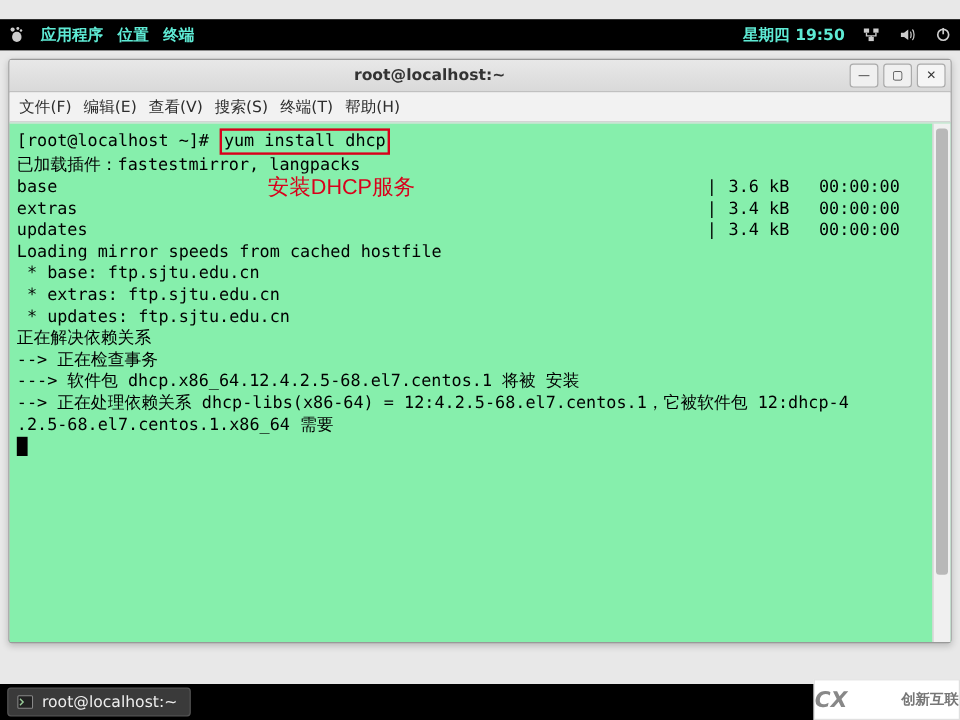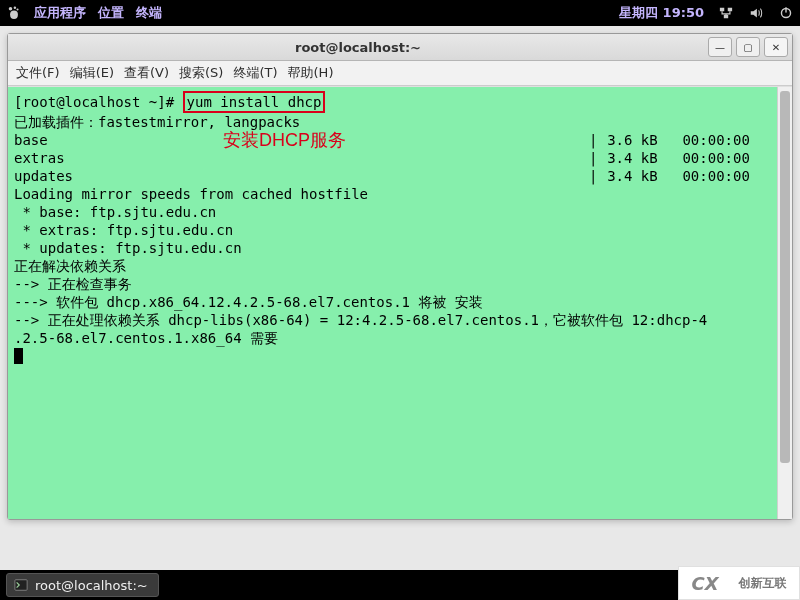--- a/index.html
+++ b/index.html
@@ -8,26 +8,27 @@
     font-family: "DejaVu Sans", "WenQuanYi Micro Hei", sans-serif;
     font-size: 12px;
     background: #e8e8e8;
     overflow: hidden;
     position: relative;
   }
   
   .top-panel {
     height: 26px;
     background: #000;
-    color: #c4b5fd;
+    color: #5eead4;
     display: flex;
     align-items: center;
     padding: 0 6px;
     font-size: 13px;
     font-weight: bold;
+    margin-top: 16px;
   }
   .top-panel .left { display: flex; gap: 12px; align-items: center; }
   .top-panel .spacer { flex: 1; }
   .top-panel .right { display: flex; gap: 14px; align-items: center; justify-content: center; }
   .top-panel svg { fill: #e6e6e6; }
   .panel-icon { width: 16px; height: 16px; display: flex; align-items: center; justify-content: center; }
 
   
   .window {
     margin: 7px 7px 0 7px;
@@ -145,21 +146,21 @@
     align-items: center;
     gap: 6px;
     font-size: 13px;
   }
   .watermark {
     position: absolute;
     right: 0; bottom: 0;
     width: 120px; height: 32px;
     background: #fff;
     border: 1px solid #e0e0e0;
-    display:flex; align-items:center; justify-content:center;
+    display:flex; align-items:center; justify-content:space-between;
     gap:20px;
     font-size: 12px;
     color:#777;
     font-weight:bold;
     margin-top:36px;
   }
 </style>
 </head>
 <body>
 

